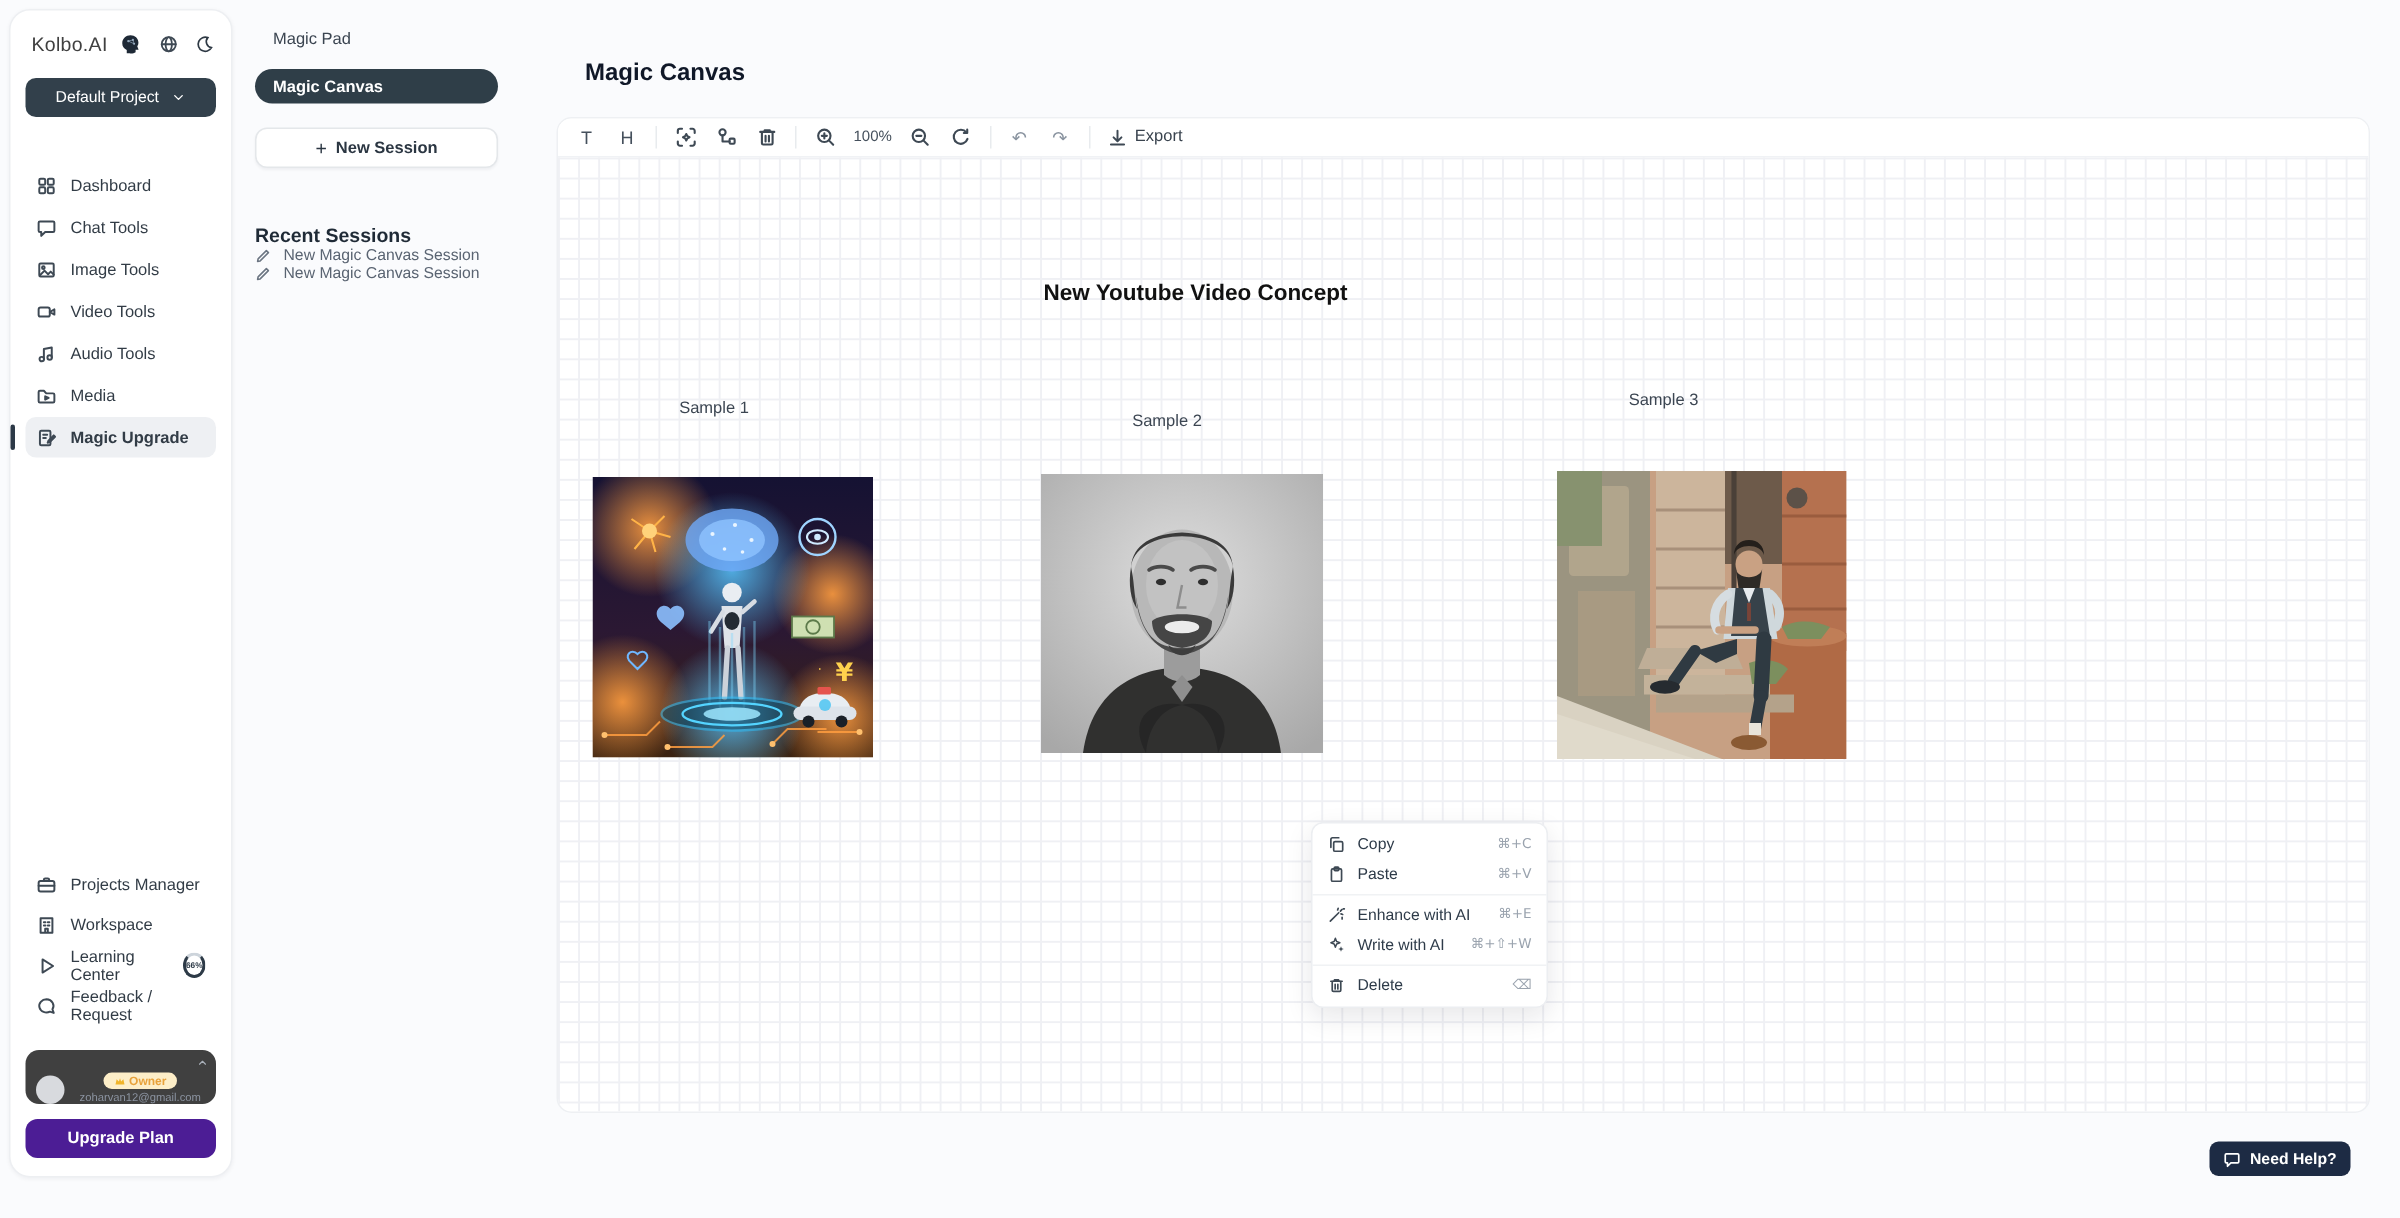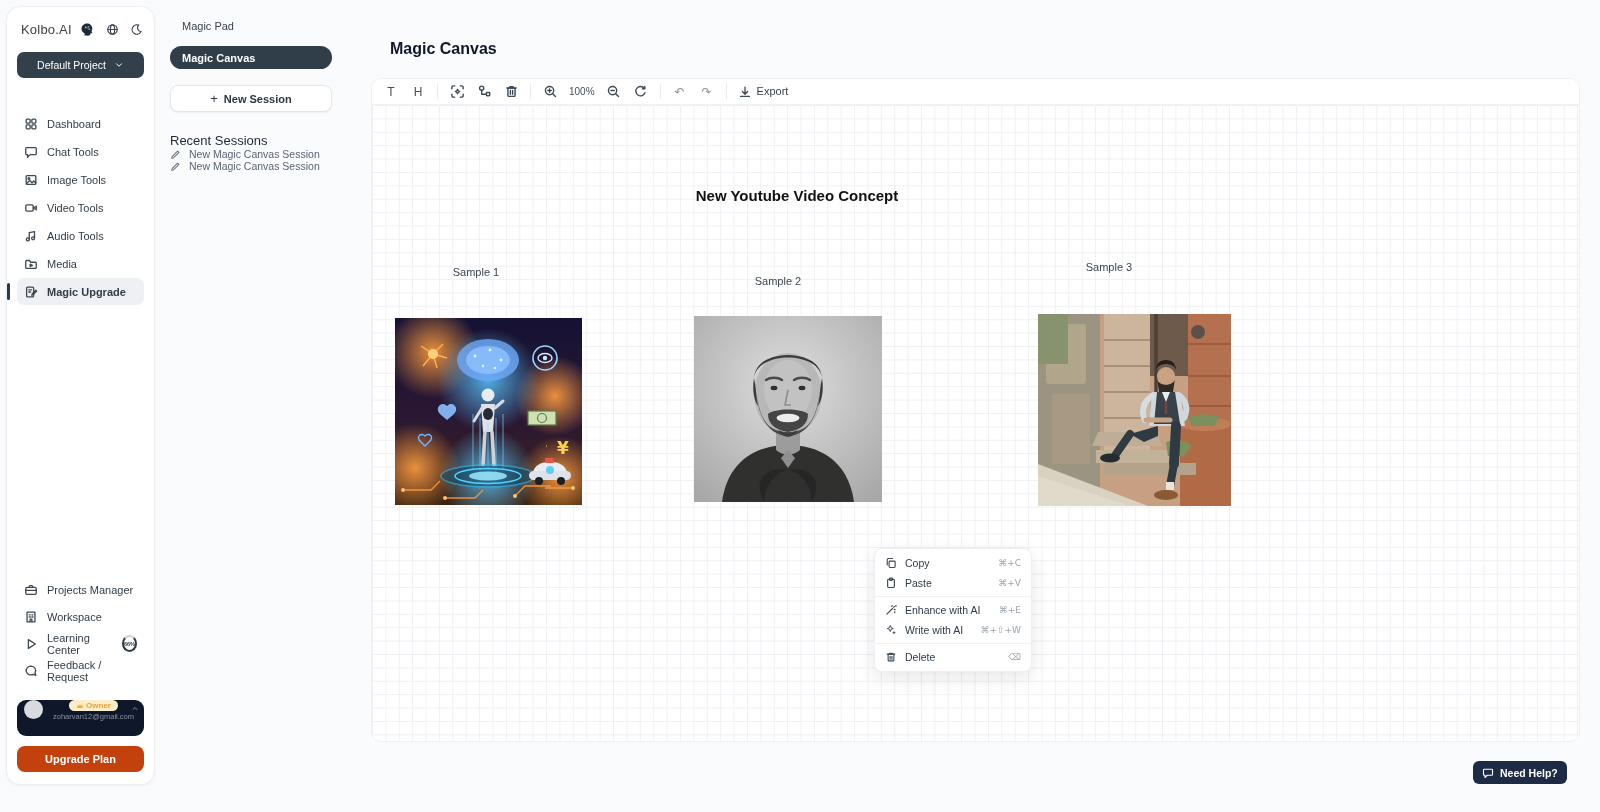--- a/index.html
+++ b/index.html
@@ -15,34 +15,34 @@
   .logo-row{display:flex;align-items:center;gap:7px;padding-left:4px}
   .logo-text{font-size:13px;font-weight:400;color:#404040;letter-spacing:.2px}
   .top-ico{margin-left:4px;color:#2e3944}
   .proj-btn{margin-top:15px;width:100%;height:26px;background:#32404b;border-radius:7px;display:flex;align-items:center;justify-content:center;gap:8px;color:#fff;font-size:10.5px;font-weight:400;cursor:pointer}
   .nav{margin-top:32px;display:flex;flex-direction:column;gap:1px}
   .nav-item{display:flex;align-items:center;gap:9px;height:27px;padding:0 7px;border-radius:7px;font-size:11px;color:#323c46;cursor:pointer;position:relative}
   .nav-item.active{background:#eef0f3;font-weight:600}
   .nav-item.active::before{content:"";position:absolute;left:-10px;top:5px;bottom:5px;width:3px;background:#2c3947;border-radius:2px}
   #sidebar-bottom{position:absolute;left:10px;right:10px;bottom:12px}
   .ring{width:17px;height:17px;border-radius:50%;border:2px solid #2d3a47;border-top-color:#cdd4db;display:flex;align-items:center;justify-content:center;font-size:5.5px;font-weight:700;color:#2d3a47;margin-left:2px}
-  .user-card{margin-top:16px;background:#0f172a;border-radius:9px;height:36px;display:flex;align-items:flex-start;gap:7px;padding:0 7px;position:relative}
+  .user-card{margin-top:16px;background:#404040;border-radius:9px;height:36px;display:flex;align-items:flex-end;gap:7px;padding:0 7px;position:relative}
   .avatar{width:19px;height:19px;border-radius:50%;background:#d8dade;flex:none}
   .user-col{display:flex;flex-direction:column;align-items:center;gap:1px;flex:1}
   .role-badge{background:#fdeec8;color:#e8a23c;font-size:8px;font-weight:700;border-radius:8px;padding:1px 7px;display:flex;align-items:center;gap:2px}
   .user-email{font-size:7.5px;color:#8b93a0}
   .user-caret{position:absolute;right:5px;top:5px;color:#aab1ba}
-  .upgrade-btn{margin-top:10px;width:100%;height:26px;background:#c2410c;border-radius:8px;color:#fff;font-size:11px;font-weight:700;display:flex;align-items:center;justify-content:center;cursor:pointer}
+  .upgrade-btn{margin-top:10px;width:100%;height:26px;background:#4c1d95;border-radius:8px;color:#fff;font-size:11px;font-weight:700;display:flex;align-items:center;justify-content:center;cursor:pointer}
 
   
   #session-panel{position:absolute;left:155px;top:0;width:192px;height:812px;padding:14px 15px}
   .sp-item{height:24px;display:flex;align-items:center;padding:0 12px;font-size:11px;color:#3a4450;border-radius:12px;cursor:pointer}
   .sp-item.active{background:#2f3e48;color:#fff;font-weight:600;height:23px;margin-top:8px}
   .new-session{margin-top:16px;height:27px;background:#fff;border:1px solid #e4e7ea;border-radius:8px;box-shadow:0 1px 2px rgba(16,24,40,.05);display:flex;align-items:center;justify-content:center;gap:6px;font-size:11px;font-weight:600;color:#2b3642;cursor:pointer}
-  .recent-title{margin-top:21px;font-size:13px;font-weight:400;color:#1f2a36}
+  .recent-title{margin-top:37px;font-size:13px;font-weight:700;color:#1f2a36}
   .session-item{display:flex;align-items:center;gap:8px;font-size:10.5px;color:#5a6472;cursor:pointer}
 
   
   .page-title{position:absolute;left:390px;top:40px;font-size:16px;font-weight:700;color:#101828}
   #canvas-card{left:371px;top:78px;width:1209px;height:664px;border-radius:10px;overflow:hidden;border:1px solid #eef0f3}
   #toolbar{height:26px;display:flex;align-items:center;padding:0 11px;gap:11px;border-bottom:1px solid #f0f2f5;background:#fff}
   .tbtn{display:flex;align-items:center;justify-content:center;min-width:16px;height:18px;color:#45505c;font-size:12px;cursor:pointer}
   .tlabel{font-size:10px;color:#45505c}
   .tdiv{width:1px;height:15px;background:#e8ebee}
   .uni{font-family:"DejaVu Sans",sans-serif;font-size:12px;color:#45505c}

